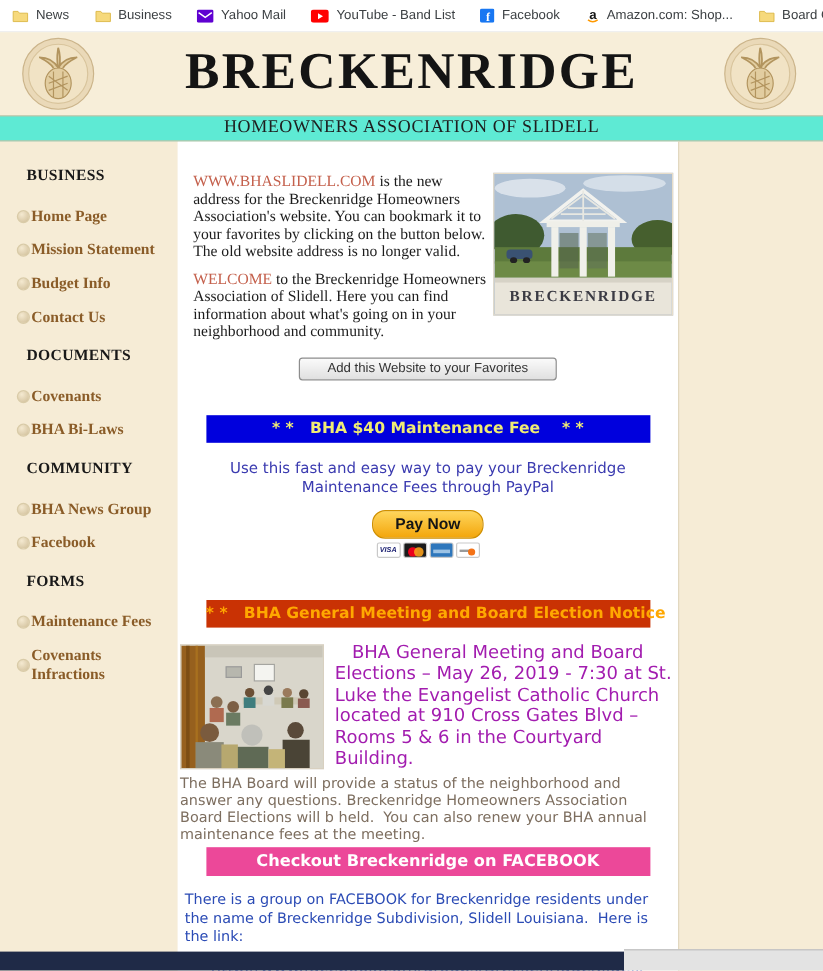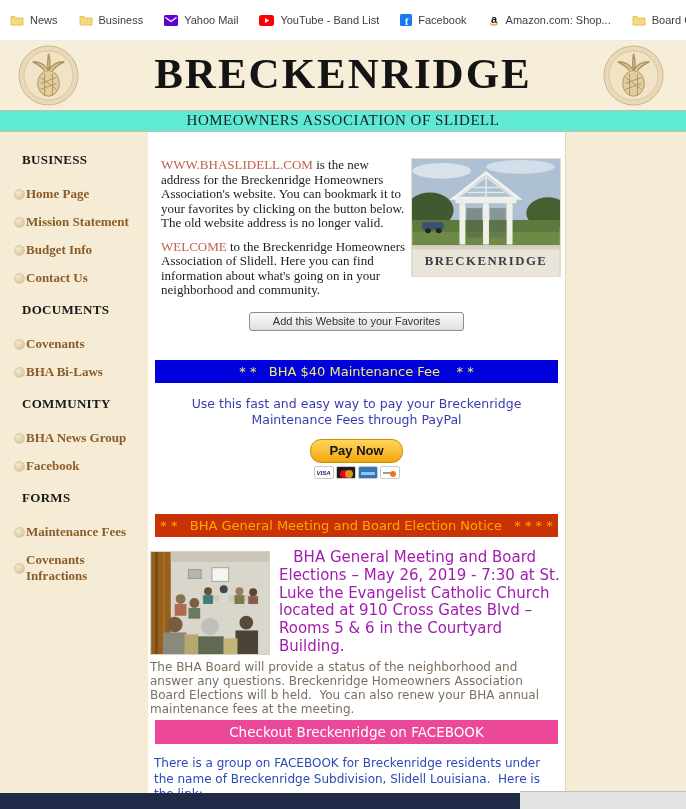--- a/index.html
+++ b/index.html
@@ -1,20 +1,20 @@
 <!DOCTYPE html>
 <html><head>
 <meta charset="utf-8">
 <style>
   * { margin:0; padding:0; box-sizing:border-box; }
   body { font-family:"Liberation Sans", sans-serif; }
   .screen { position:relative; width:686px; height:809px; overflow:hidden; background:#f7eed9; }
 
   
-  .bookmarks-bar { height:41px; background:#fff; border-bottom:1px solid #ececec;
+  .bookmarks-bar { height:27px; background:#fff; border-bottom:1px solid #ececec;
     display:flex; align-items:center; padding-left:10px; gap:21px; overflow:hidden; white-space:nowrap; }
   .bm { display:flex; align-items:center; gap:6px; flex:none; cursor:pointer; }
   .bm-ic { display:flex; align-items:center; }
   .bm-label { font-size:11px; color:#3c4043; }
 
   
   .masthead { position:relative; height:69px; background:#f7eed9; }
   .site-title { position:absolute; left:0; right:0; top:8px; text-align:center;
     font-family:"Liberation Serif", serif; font-weight:bold; font-size:43px; letter-spacing:2px; color:#141414; }
   .medallion { position:absolute; top:3px; width:63px; height:63px; }
@@ -41,22 +41,22 @@
   .welcome-row { display:flex; padding:26px 4px 0 13px; }
   .welcome-text { width:252px; font-family:"Liberation Serif", serif; font-size:13px; line-height:1.12; color:#1c1c1c; }
   .welcome-text p + p { margin-top:9px; }
   .lead { color:#c4604c; }
   .entrance-photo { width:150px; height:119px; margin-left:2px; flex:none; border:1px solid #e7ddc9; background:#aebfd2; }
 
   .fav-row { text-align:center; margin-top:13px; }
   .fav-btn { font-family:"Liberation Sans", sans-serif; font-size:11px; color:#333; padding:2px 23px 3px;
     background:linear-gradient(#fafafa,#e0e0e0); border:1px solid #8d8d8d; border-radius:3px; cursor:pointer; }
 
-  .banner { width:403px; margin:0 auto; text-align:center; font-family:"DejaVu Sans", sans-serif;
-    font-weight:normal; white-space:pre; }
+  .banner { width:370px; margin:0 auto; text-align:center; font-family:"DejaVu Sans", sans-serif;
+    font-weight:bold; white-space:pre; }
   .banner-blue1 { margin-top:29px; background:#0000dd; color:#f0ec74; font-size:13px; padding:4px 0; }
   .pay-desc { width:407px; margin:13px auto 0; text-align:center; font-family:"DejaVu Sans", sans-serif;
     font-size:12.5px; line-height:1.25; color:#3b3bb0; }
   .paypal { text-align:center; margin-top:12px; }
   .paynow { display:inline-block; font-family:"Liberation Sans", sans-serif; font-weight:bold; font-size:13px; color:#151515;
     background:linear-gradient(#ffd65c,#f3a60c); border:1px solid #cf8f00; border-radius:11px; padding:3px 18px 4px; cursor:pointer; }
   .cards { display:flex; justify-content:center; gap:2px; margin-top:3px; }
   .card { width:20px; height:13px; border:1px solid #c9c9c9; border-radius:2px; position:relative; background:#fff; overflow:hidden; }
   .card-visa span { position:absolute; left:0; right:0; top:3px; text-align:center; font-size:6px; font-weight:bold; font-style:italic; color:#1a1f71; }
   .card-mc { background:#1b1b1b; }

